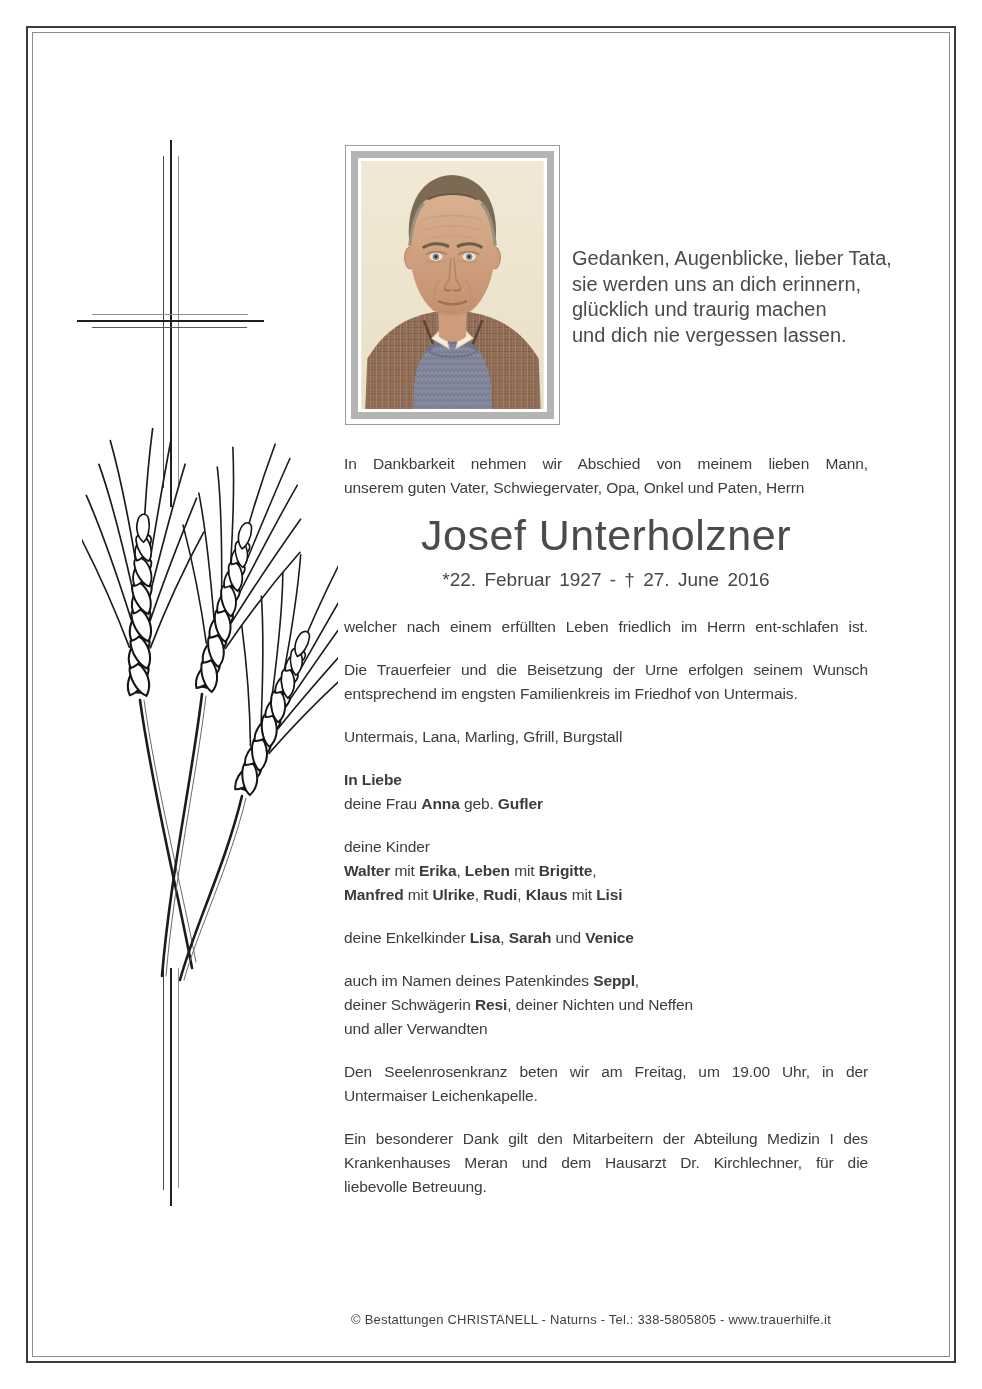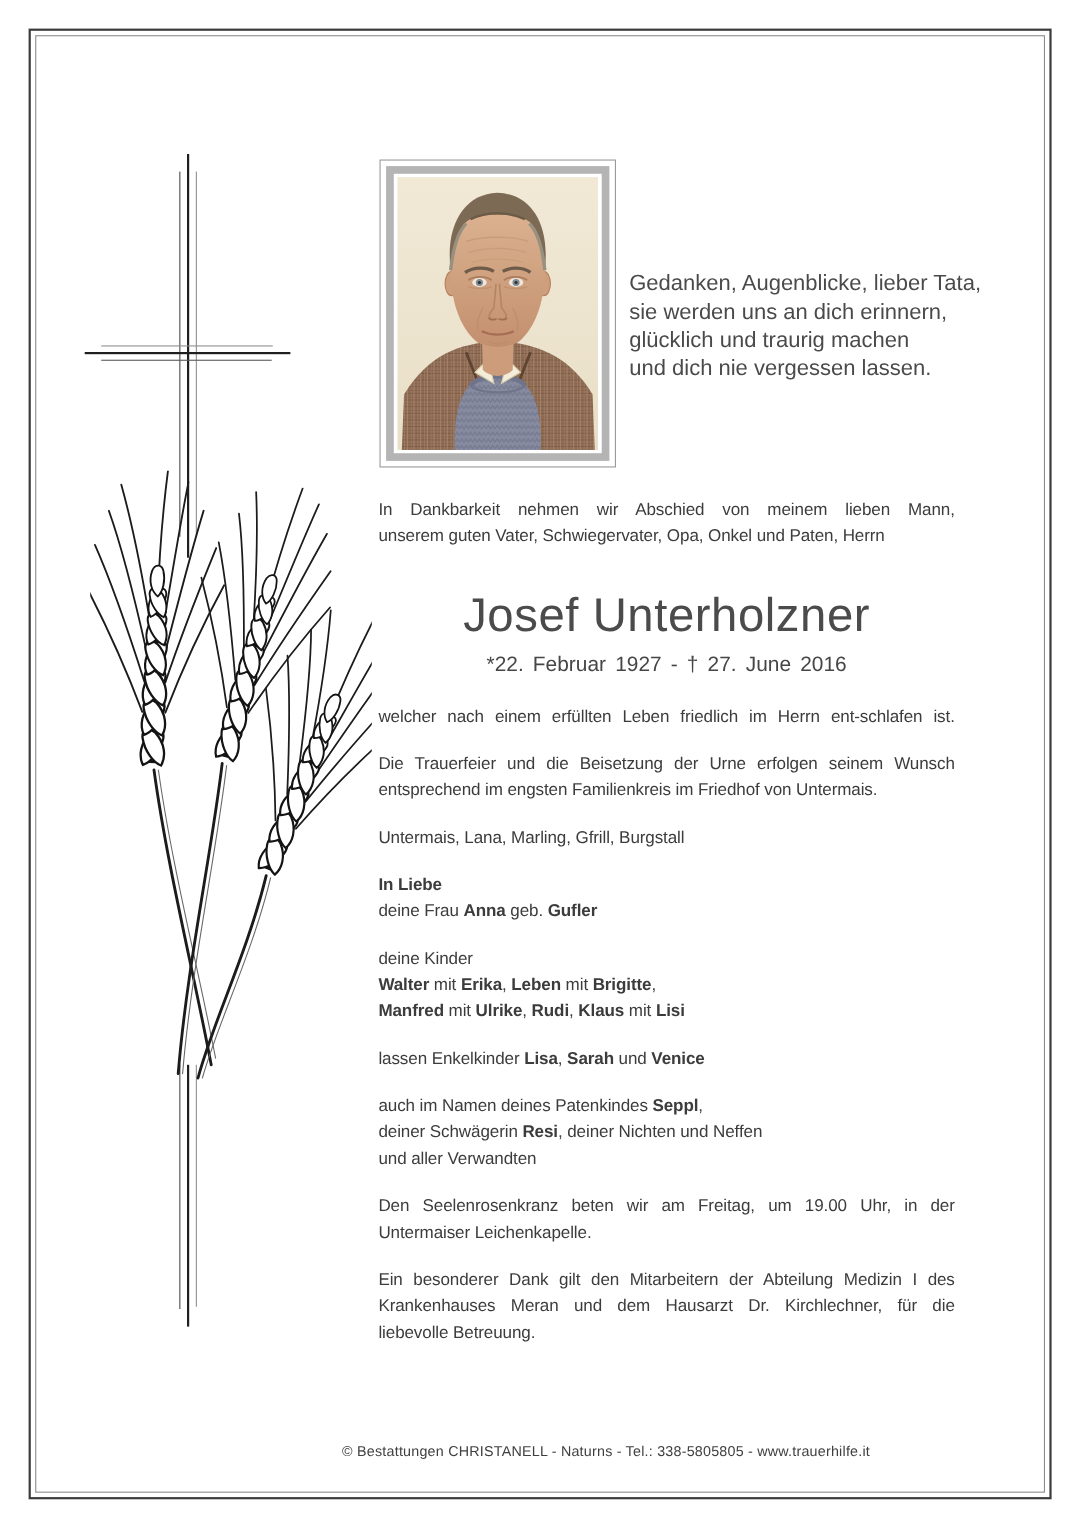--- a/index.html
+++ b/index.html
@@ -49,21 +49,21 @@
   .content{position:absolute;left:344px;top:452px;width:524px;}
   .line{font-size:15.5px;line-height:24px;letter-spacing:-0.1px;color:#3c3c3c;}
   .stretch{text-align:justify;text-align-last:justify;}
   .bold-line{font-weight:bold;}
   .name-line{font-size:43px;line-height:58px;color:#4b4b4b;text-align:center;
     letter-spacing:0.5px;font-weight:normal;}
   .dates-line{font-size:19px;line-height:27px;text-align:center;word-spacing:3px;color:#464646;}
   .b{font-weight:bold;}
 
   
-  .footer{position:absolute;left:311px;top:1312px;width:520px;text-align:left;
+  .footer{position:absolute;left:311px;top:1312px;width:520px;text-align:right;
     font-size:13px;color:#3f3f3f;letter-spacing:0.2px;white-space:nowrap;}
 </style>
 </head>
 <body>
 
 <div class="card">
 
   <div class="frame-outer"></div>
   <div class="frame-inner"></div>
 
@@ -203,32 +203,32 @@
   <div class="quote">
       <div class="qline">Gedanken, Augenblicke, lieber Tata,</div>
       <div class="qline">sie werden uns an dich erinnern,</div>
       <div class="qline">glücklich und traurig machen</div>
       <div class="qline">und dich nie vergessen lassen.</div>
     </div>
 
   <div class="content">
       <div class="line stretch">In Dankbarkeit nehmen wir Abschied von meinem lieben Mann,</div>
       <div class="line">unserem guten Vater, Schwiegervater, Opa, Onkel und Paten, Herrn</div>
-      <div class="name-line" style="margin-top: 31px;">Josef Unterholzner</div>
+      <div class="name-line" style="margin-top: 6px;">Josef Unterholzner</div>
       <div class="dates-line" style="margin-top: 2px;">*22. Februar 1927 - † 27. June 2016</div>
       <div class="line stretch" style="margin-top: 22px;">welcher nach einem erfüllten Leben friedlich im Herrn ent-schlafen ist.</div>
       <div class="line stretch" style="margin-top: 19px;">Die Trauerfeier und die Beisetzung der Urne erfolgen seinem Wunsch</div>
       <div class="line">entsprechend im engsten Familienkreis im Friedhof von Untermais.</div>
       <div class="line" style="margin-top: 19px;">Untermais, Lana, Marling, Gfrill, Burgstall</div>
       <div class="line bold-line" style="margin-top: 19px;">In Liebe</div>
       <div class="line" style=""><span>deine Frau </span><span class="b">Anna</span><span> geb. </span><span class="b">Gufler</span></div>
       <div class="line" style="margin-top: 19px;">deine Kinder</div>
       <div class="line"><span class="b">Walter</span><span> mit </span><span class="b">Erika</span><span>, </span><span class="b">Leben</span><span> mit </span><span class="b">Brigitte</span><span>,</span></div>
       <div class="line"><span class="b">Manfred</span><span> mit </span><span class="b">Ulrike</span><span>, </span><span class="b">Rudi</span><span>, </span><span class="b">Klaus</span><span> mit </span><span class="b">Lisi</span></div>
-      <div class="line" style="margin-top: 19px;"><span>lassen Enkelkinder </span><span class="b">Lisa</span><span>, </span><span class="b">Sarah</span><span> und </span><span class="b">Venice</span></div>
+      <div class="line" style="margin-top: 19px;"><span>deine Enkelkinder </span><span class="b">Lisa</span><span>, </span><span class="b">Sarah</span><span> und </span><span class="b">Venice</span></div>
       <div class="line" style="margin-top: 19px;"><span>auch im Namen deines Patenkindes </span><span class="b">Seppl</span><span>,</span></div>
       <div class="line"><span>deiner Schwägerin </span><span class="b">Resi</span><span>, deiner Nichten und Neffen</span></div>
       <div class="line">und aller Verwandten</div>
       <div class="line stretch" style="margin-top: 19px;">Den Seelenrosenkranz beten wir am Freitag, um 19.00 Uhr, in der</div>
       <div class="line">Untermaiser Leichenkapelle.</div>
       <div class="line stretch" style="margin-top: 19px;">Ein besonderer Dank gilt den Mitarbeitern der Abteilung Medizin I des</div>
       <div class="line stretch">Krankenhauses Meran und dem Hausarzt Dr. Kirchlechner, für die</div>
       <div class="line">liebevolle Betreuung.</div>
     </div>
 

